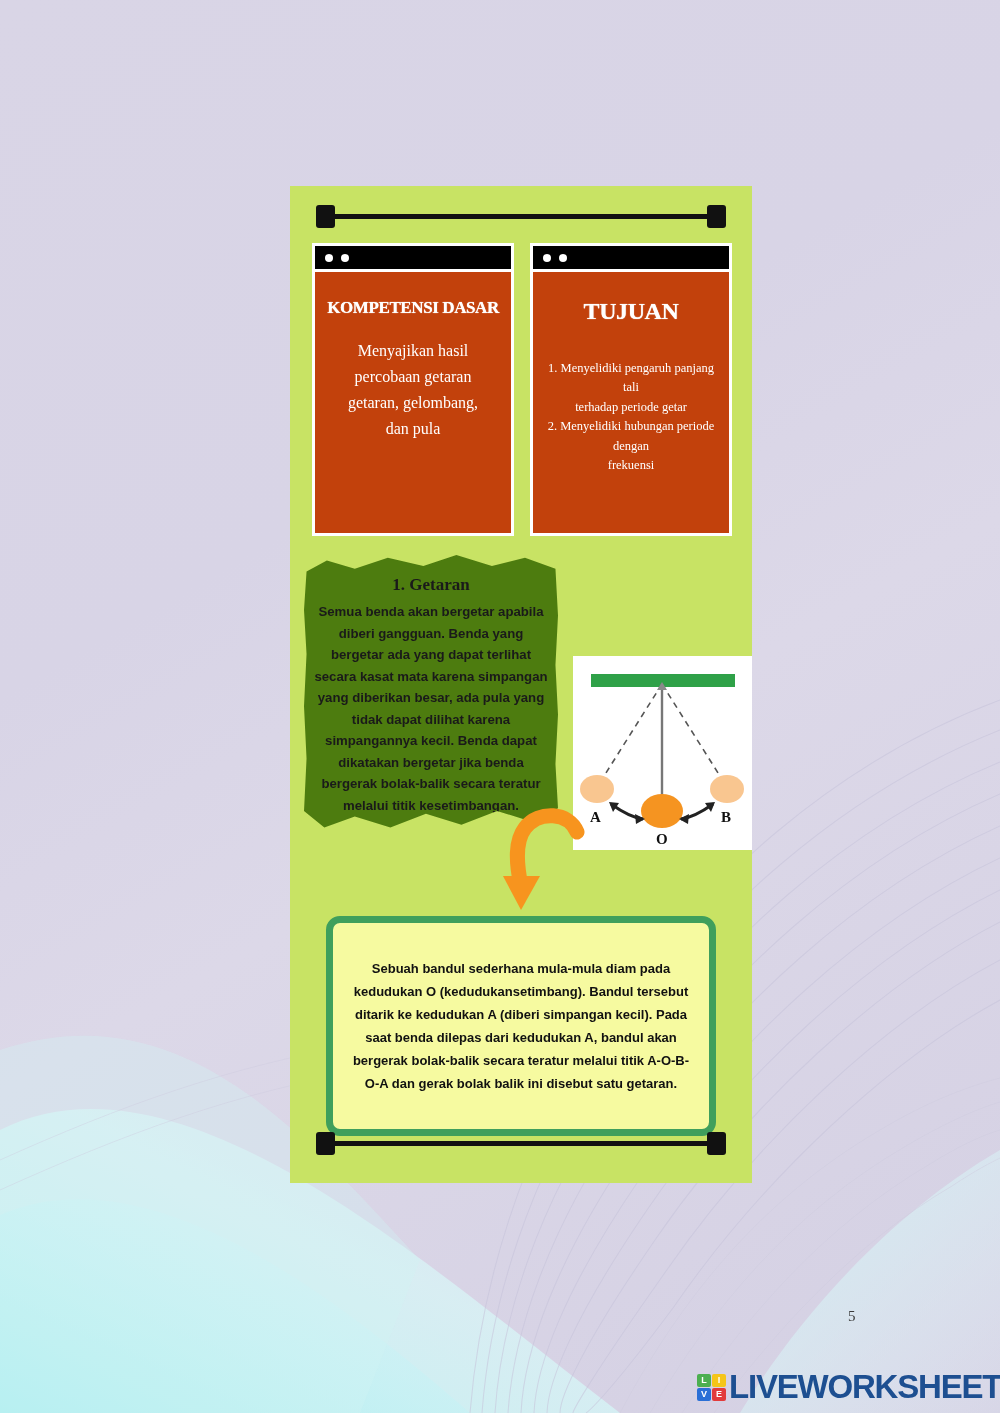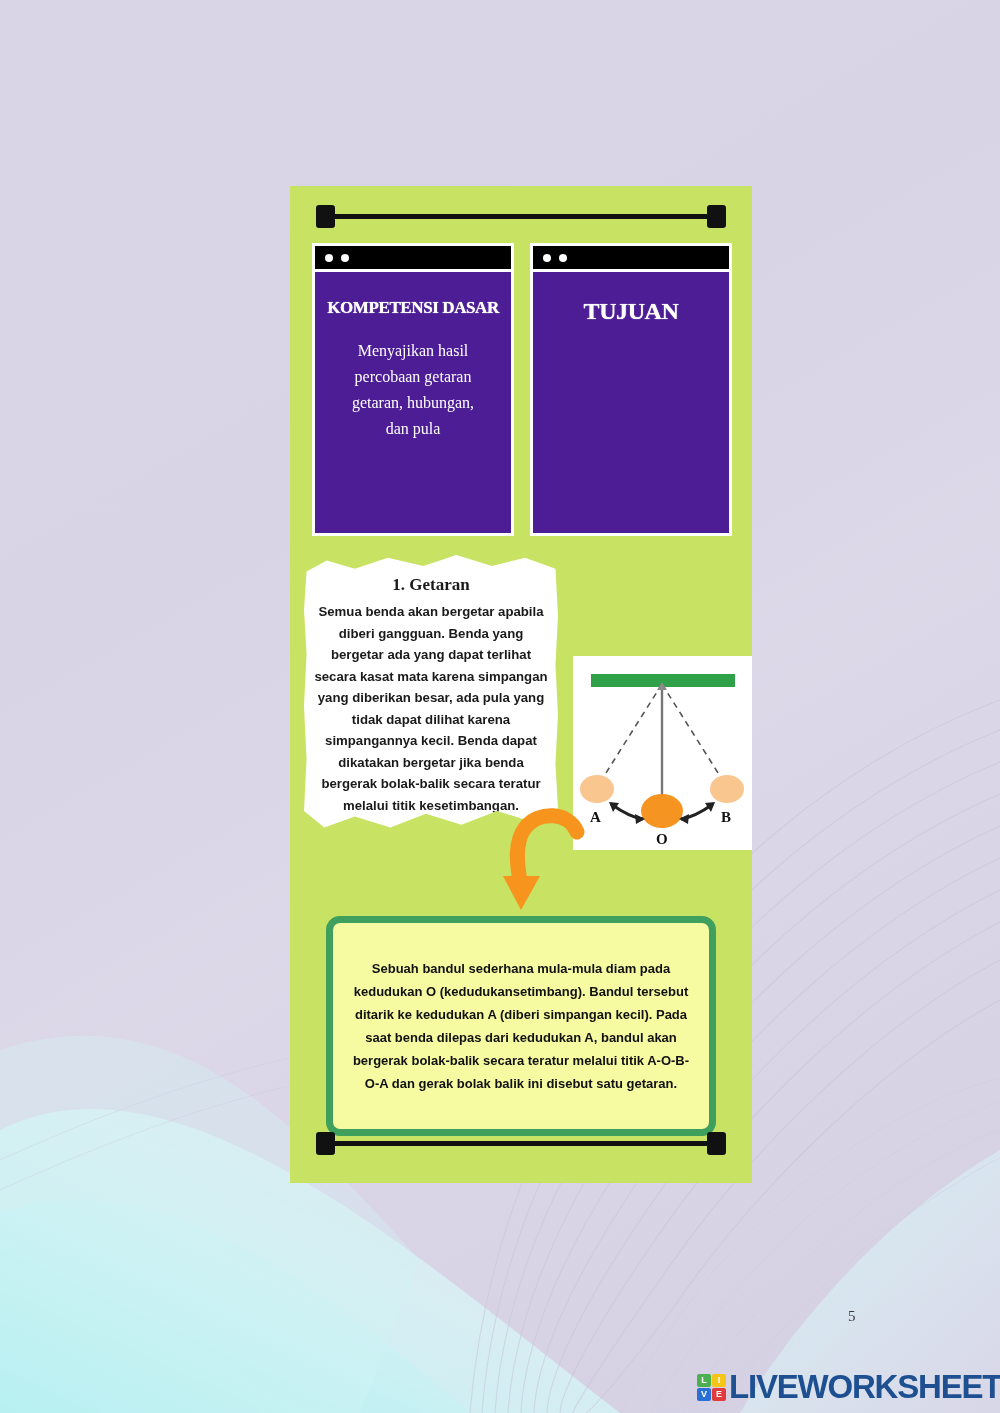--- a/index.html
+++ b/index.html
@@ -77,21 +77,21 @@
   .cards-row {
     position: absolute;
     left: 22px;
     top: 57px;
     width: 420px;
     display: flex;
     gap: 16px;
   }
   .win-card {
     width: 202px;
-    background: #4c1d95;
+    background: #c2410c;
     border: 3px solid #ffffff;
     box-sizing: border-box;
     height: 293px;
     display: flex;
     flex-direction: column;
   }
   .win-titlebar {
     height: 23px;
     background: #000000;
     border-bottom: 3px solid #ffffff;
@@ -325,39 +325,45 @@
     <div class="win-card">
       <div class="win-titlebar">
         <span class="win-dot"></span>
         <span class="win-dot"></span>
       </div>
       <div class="win-body">
         <div class="card-heading wide">KOMPETENSI DASAR</div>
         <div class="card-text">
           <span class="li">Menyajikan hasil</span>
           <span class="li">percobaan getaran</span>
-          <span class="li">getaran, hubungan,</span>
+          <span class="li">getaran, gelombang,</span>
           <span class="li">dan pula</span>
         </div>
       </div>
     </div>
 
     <div class="win-card">
       <div class="win-titlebar">
         <span class="win-dot"></span>
         <span class="win-dot"></span>
       </div>
       <div class="win-body">
         <div class="card-heading">TUJUAN</div>
+        <div class="card-text small">
+          <span class="li">1. Menyelidiki pengaruh panjang tali</span>
+          <span class="li">terhadap periode getar</span>
+          <span class="li">2. Menyelidiki hubungan periode dengan</span>
+          <span class="li">frekuensi</span>
+        </div>
       </div>
     </div>
 
   </div>
 
-  <div id="pink-box" style="background: #ffffff;">
+  <div id="pink-box" style="background: #4d7c0f;">
     <div id="pink-heading">1. Getaran</div>
     <p id="pink-para">Semua benda akan bergetar apabila diberi gangguan. Benda yang bergetar ada yang dapat terlihat secara kasat mata karena simpangan yang diberikan besar, ada pula yang tidak dapat dilihat karena simpangannya kecil. Benda dapat dikatakan bergetar jika benda bergerak bolak-balik secara teratur melalui titik kesetimbangan.</p>
   </div>
 
   <div id="pendulum-figure">
     <svg viewBox="0 0 179 194" width="179" height="194">
 
       <rect x="18" y="18" width="144" height="13" fill="#2fa148"></rect>
 
       <line x1="89" y1="28" x2="26" y2="128" stroke="#555" stroke-width="1.6" stroke-dasharray="6 5"></line>

